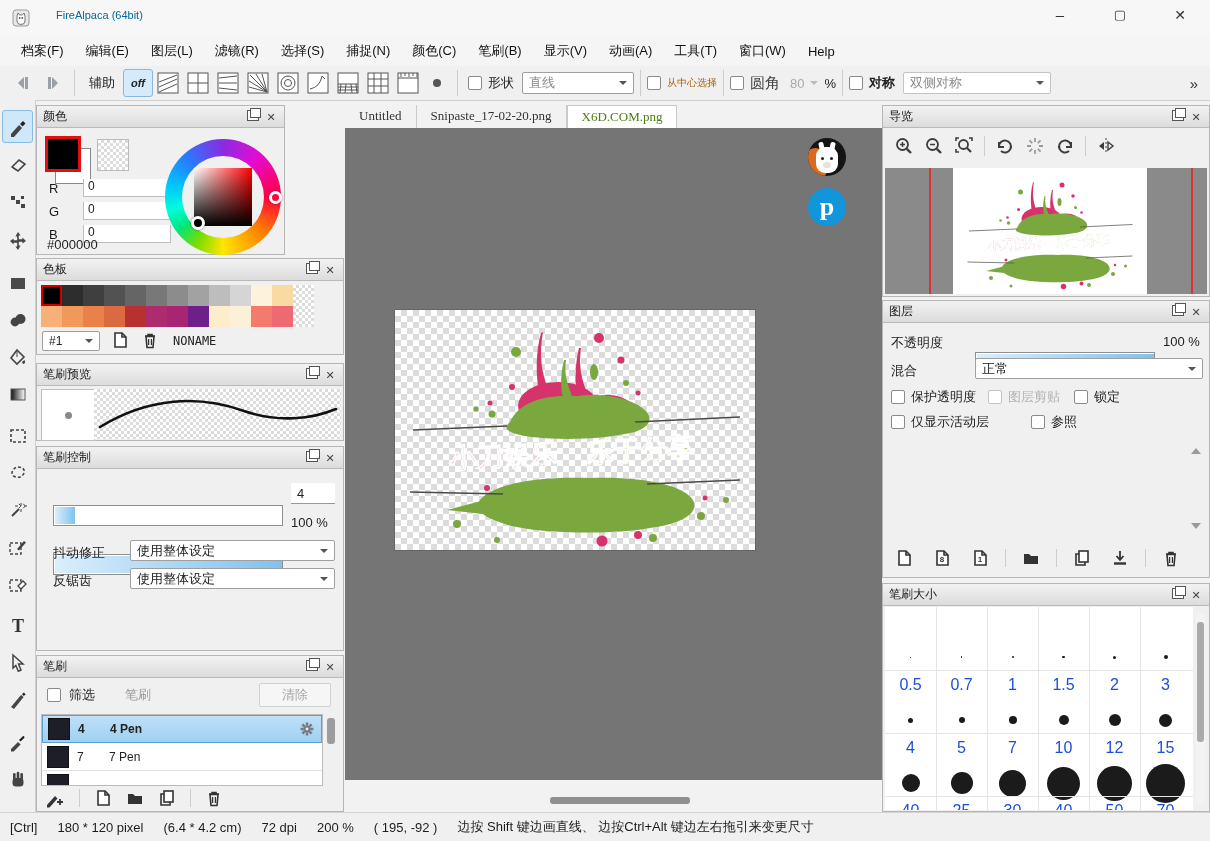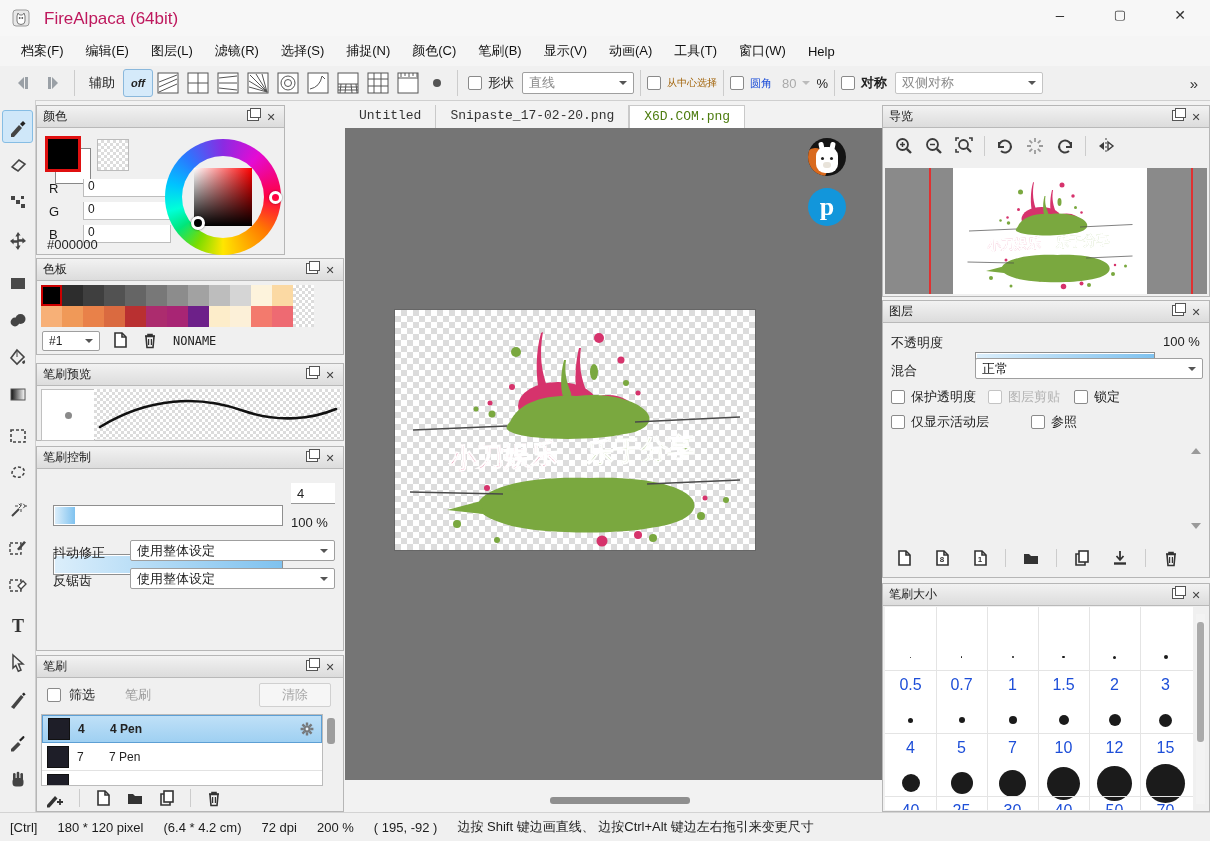--- a/index.html
+++ b/index.html
@@ -31,21 +31,21 @@
   .checker-sm{background:repeating-conic-gradient(#dcdcdc 0% 25%,#ffffff 0% 50%) 0 0/6px 6px;}
   svg.ic{display:block;}
   .tri-up{width:0;height:0;border:5px solid transparent;border-bottom:6px solid #9a9a9a;}
   .tri-dn{width:0;height:0;border:5px solid transparent;border-top:6px solid #9a9a9a;}
   
   #main{left:0;top:100px;width:1210px;height:712px;}
   #toolstrip{left:0;top:0;width:36px;height:712px;background:#f0f0f0;border-right:1px solid #cfcfcf;box-sizing:border-box;}
   .tool{position:absolute;left:2px;width:31px;height:33px;display:flex;align-items:center;justify-content:center;border-radius:3px;}
   .tool.sel{background:#cfe7f9;border:1px solid #86bde4;box-sizing:border-box;}
   #canvasarea{left:345px;top:0;width:537px;height:712px;}
-  #tabbar{left:0;top:5px;width:537px;height:23px;display:flex;font-family:Liberation Mono, monospace;font-size:13px;color:#333;}
+  #tabbar{left:0;top:5px;width:537px;height:23px;display:flex;font-family:Liberation Serif, serif;font-size:13px;color:#333;}
   .tab{padding:3px 14px 0 14px;border-right:1px solid #c9c9c9;white-space:nowrap;}
   .tab.active{background:#ffffff;border:1px solid #c9c9c9;border-bottom:none;color:#4d7c0f;}
   #canvas{left:0;top:28px;width:537px;height:652px;background:#757575;overflow:hidden;}
   #win-hthumb{left:205px;top:697px;width:140px;height:7px;background:#8f8f8f;border-radius:3px;}
   
   #leftdock{left:36px;top:0;width:309px;height:712px;}
   .rgbrow{position:absolute;left:12px;font-size:13px;color:#1a1a1a;}
   .rgbfield{position:absolute;left:34px;top:-2px;width:88px;height:18px;background:#fff;border:1px solid #bdbdbd;border-top:none;font-size:12px;padding-left:4px;box-sizing:border-box;}
   
   #wheel{position:absolute;left:128px;top:33px;width:116px;height:116px;border-radius:50%;
@@ -151,21 +151,21 @@
   </defs>
 </svg>
 
 <div id="titlebar" class="abs">
   <svg class="ic abs" style="left:12px;top:9px" width="18" height="18" viewBox="0 0 18 18">
     <rect x="1" y="1" width="16" height="16" rx="3" fill="#e8e8e8" stroke="#999"></rect>
     <path d="M6 4 l1.5 2 h3 L12 4 l1 3 v5 a4 3.5 0 0 1 -8 0 V7z" fill="#fff" stroke="#777" stroke-width="1"></path>
     <circle cx="7.7" cy="9" r=".9" fill="#555"></circle>
       <circle cx="10.3" cy="9" r=".9" fill="#555"></circle>
   </svg>
-  <span class="abs" style="left:44px;top:9px;font-size:17px;color:#be185d">FireAlpaca (64bit)</span>
+  <span class="abs" style="left:56px;top:9px;font-size:11px;color:#0369a1">FireAlpaca (64bit)</span>
   <span class="abs" style="left:1045px;top:6px;width:30px;text-align:center;font-size:15px;color:#333">–</span>
   <span class="abs" style="left:1105px;top:7px;width:30px;text-align:center;font-size:13px;color:#333">▢</span>
   <span class="abs" style="left:1165px;top:7px;width:30px;text-align:center;font-size:14px;color:#333">✕</span>
 </div>
 
 <div id="menubar" class="abs">
     <span>档案(F)</span>
     <span>编辑(E)</span>
     <span>图层(L)</span>
     <span>滤镜(R)</span>
@@ -261,21 +261,21 @@
   <span style="font-size:13px">形状</span>
   <div class="dd" style="width:112px;height:22px;margin-left:8px;color:#8a8a8a;font-size:13px">
     <span>直线</span>
       <span class="arr"></span>
   </div>
   <div class="sep-v"></div>
   <span class="cb" style="margin-right:6px"></span>
   <span style="font-size:10px;color:#a16207">从中心选择</span>
   <div class="sep-v"></div>
   <span class="cb" style="margin-right:6px"></span>
-  <span style="font-size:11px;color:#1d4ed8">圆角</span>
+  <span style="font-size:15px;color:#404040">圆角</span>
   <span style="font-size:13px;color:#aaa;margin:0 4px 0 10px">80</span>
   <span class="arr" style="position:static;display:inline-block;width:0;height:0;border:4px solid transparent;border-top-color:#bbb;margin:4px 6px 0 2px"></span>
   <span style="font-size:13px">%</span>
   <div class="sep-v"></div>
   <span class="cb" style="margin-right:6px"></span>
   <span style="font-size:13px;font-weight:bold">对称</span>
   <div class="dd" style="width:148px;height:22px;margin-left:8px;color:#8a8a8a;font-size:13px;border-color:#c4c4c4">
     <span>双侧对称</span>
       <span class="arr"></span>
   </div>

